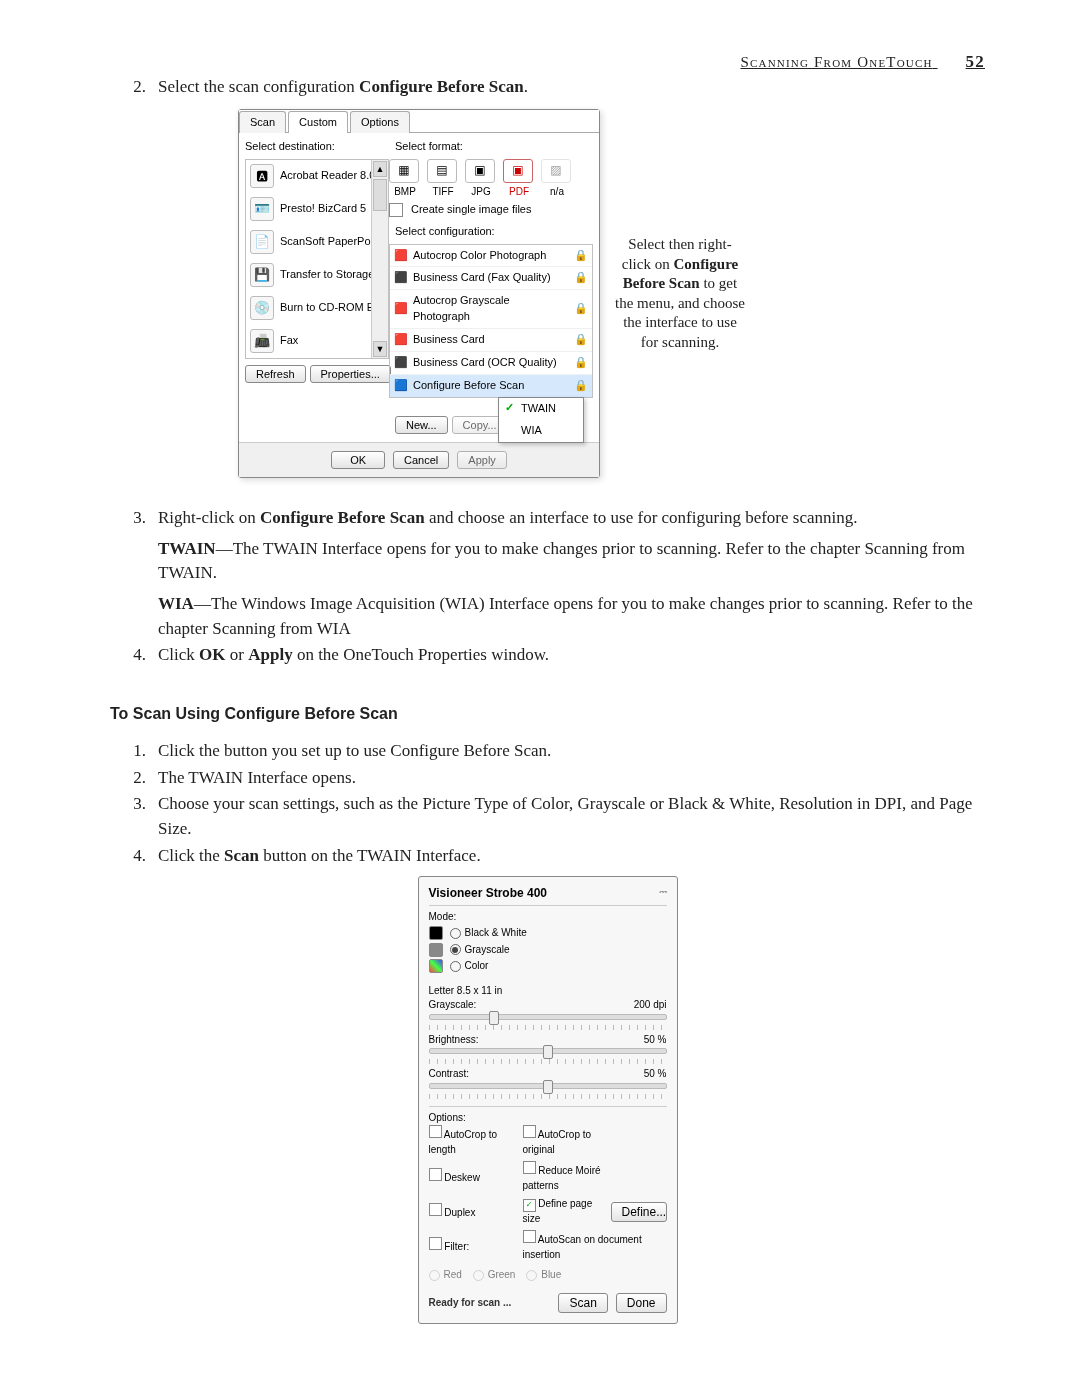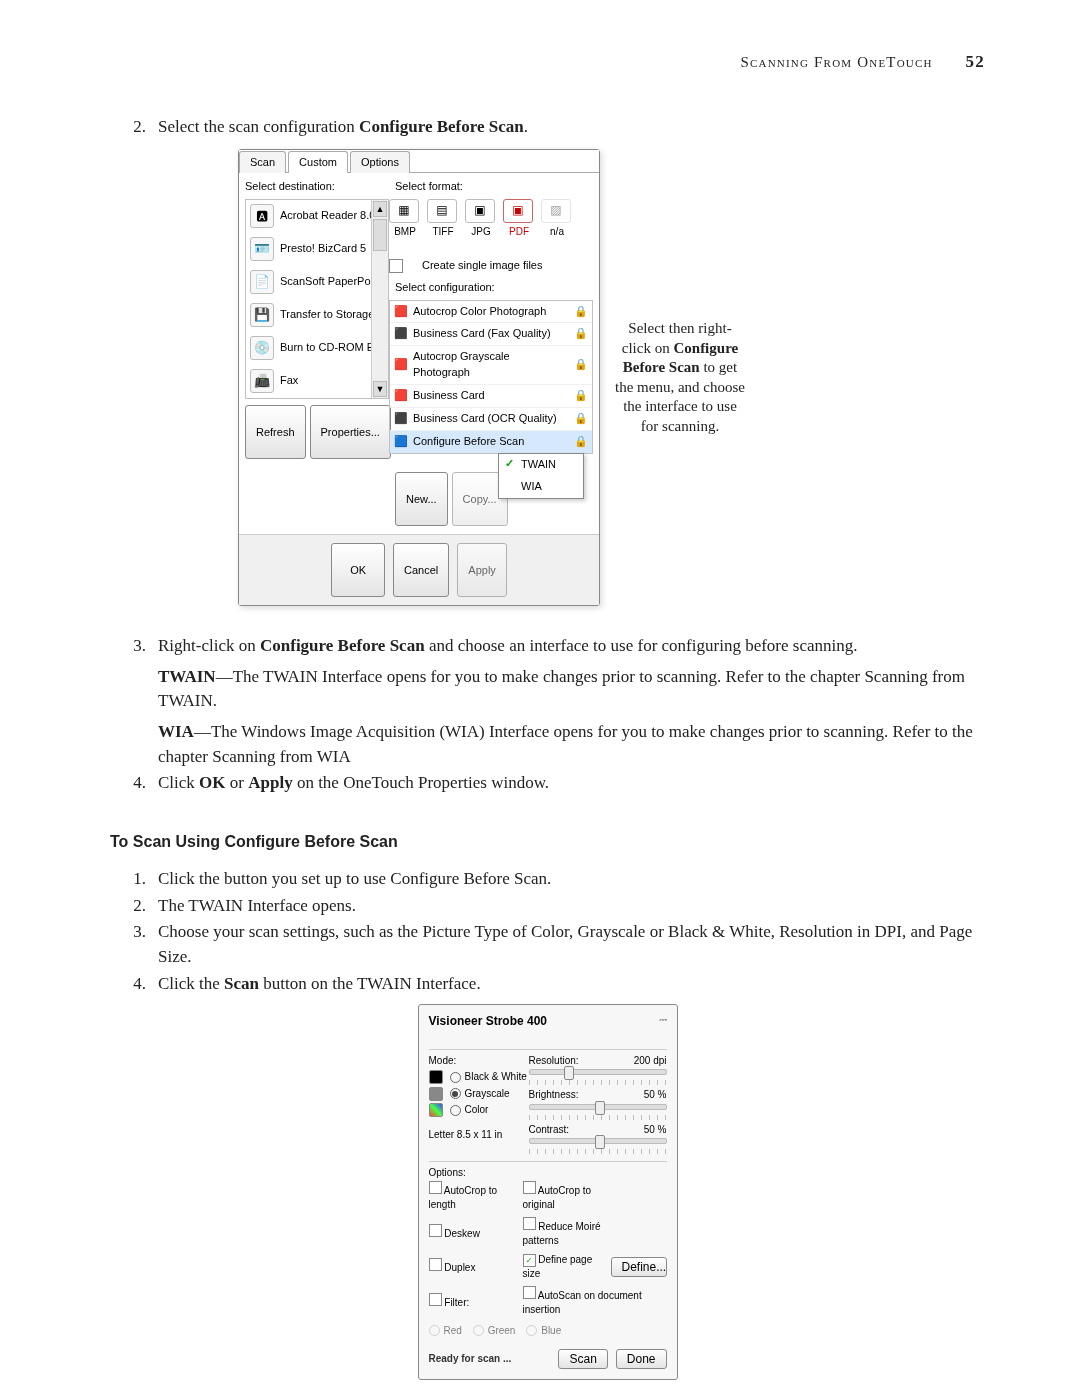--- a/index.html
+++ b/index.html
@@ -12,21 +12,21 @@
     line-height: 1.45;
   }
   .page {
     padding: 50px 95px 100px 110px;
   }
   .header {
     text-align: right;
     font-variant: small-caps;
     font-size: 15px;
     letter-spacing: 1.2px;
-    margin-bottom: 40px;
+    text-decoration: underline;
   }
   .header .pagenum {
     font-weight: bold;
     margin-left: 28px;
     font-size: 17px;
   }
   .step-row {
     display: flex;
     margin-bottom: 2px;
   }
@@ -112,30 +112,30 @@
     background: #efefef; border-left: 1px solid #ccc;
   }
   .scrollbar .arrow, .scrollbar .thumb {
     background: #ddd; border: 1px solid #bbb; margin: 1px;
   }
   .scrollbar .arrow { height: 14px; text-align:center; font-size:9px; line-height:14px;}
   .scrollbar .thumb { height: 30px; margin-top: 2px; }
   .btnrow { display: flex; gap: 4px; justify-content: flex-start; margin: 6px 0 0 6px; }
   .winbtn {
     font-family: inherit; font-size: 11px;
-    padding: 20px 10px; border: 1px solid #888; border-radius: 3px;
+    padding: 2px 10px; border: 1px solid #888; border-radius: 3px;
     background: linear-gradient(#fff,#e4e4e4);
   }
   .fmt-row { display: flex; gap: 6px; margin: 4px 0 2px 0; }
   .fmt-cell { text-align: center; font-size: 10px; width: 32px; }
   .fmt-ic { width: 28px; height: 22px; border: 1px solid #bbb; border-radius: 3px;
     display:flex; align-items:center; justify-content:center; background:#fff; font-size:12px; }
   .fmt-ic.red { color: #c00; border-color: #c66; }
   .fmt-lbl { margin-top: 2px; }
-  .chk { display:flex; align-items:center; gap:19px; font-size:11px; margin-top:18px;}
+  .chk { display:flex; align-items:center; gap:8px; font-size:11px; margin-top:2px;}
   .chk .box { width:12px; height:12px; border:1px solid #888; background:#fff;}
   .cfg-list { border: 1px solid #c0c0c0; margin-top: 4px; }
   .cfg-item {
     display:flex; align-items:center; padding: 3px 4px; gap:5px; border-bottom:1px solid #f0f0f0;
     position: relative;
   }
   .cfg-item:last-child { border-bottom:none; }
   .cfg-ic { width:14px; height:14px; font-size:11px; display:flex; align-items:center; justify-content:center;}
   .cfg-lock { margin-left:auto; font-size:11px; color:#c90;}
   .cfg-item.sel { background:#d6e8fb; }
@@ -162,21 +162,21 @@
   .tw-wrap { display:flex; justify-content:center; margin-top:8px;}
   .tw-dialog {
     width: 238px;
     border:1px solid #888; border-radius:3px;
     font-family:'Segoe UI',Tahoma,sans-serif; font-size:10px;
     background:#f7f7f7; text-align:left; color:#000;
     padding: 8px 10px 10px;
   }
   .tw-title { font-size:12px; font-weight:600; }
   .tw-logo { float:right; font-size:10px; font-style:italic; color:#555;}
-  .tw-sec { border-top:1px solid #ccc; margin-top:18px; padding-top:4px;}
+  .tw-sec { border-top:1px solid #ccc; margin-top:2px; padding-top:4px;flex-direction:column;}
   .tw-row2 { display:flex; }
   .tw-left { width: 100px; }
   .tw-right { flex:1; }
   .radio { display:flex; align-items:center; gap:4px; margin:2px 0;}
   .radio .r { width:9px;height:9px;border:1px solid #666;border-radius:50%;position:relative;}
   .radio .r.on::after{content:"";position:absolute;inset:1.5px;border-radius:50%;background:#444;}
   .radio .r.off-disabled { opacity:.5;}
   .sld-lbl { display:flex; justify-content:space-between; font-size:10px; margin-bottom:1px;}
   .sld { height:4px; background:#ddd; border:1px solid #bbb; border-radius:2px; position:relative; margin-bottom:5px;}
   .sld .th { position:absolute; top:-4px; width:8px; height:12px; background:#eee; border:1px solid #888; border-radius:2px; }
@@ -397,21 +397,21 @@
             </div>
           <div class="radio">
               <span class="cicon" style="background:linear-gradient(45deg,#f44,#4f4,#44f)"></span>
               <span class="r"></span>
               <span>Color</span>
             </div>
           <div style="margin-top:10px">Letter 8.5 x 11 in</div>
         </div>
         <div class="tw-right">
           <div class="sld-lbl">
-              <span>Resolution:</span>
+              <span>Grayscale:</span>
               <span>200 dpi</span>
             </div>
           <div class="sld">
               <div class="th" style="left:25%"></div>
             </div>
             <div class="dots"></div>
           <div class="sld-lbl">
               <span>Brightness:</span>
               <span>50 %</span>
             </div>

